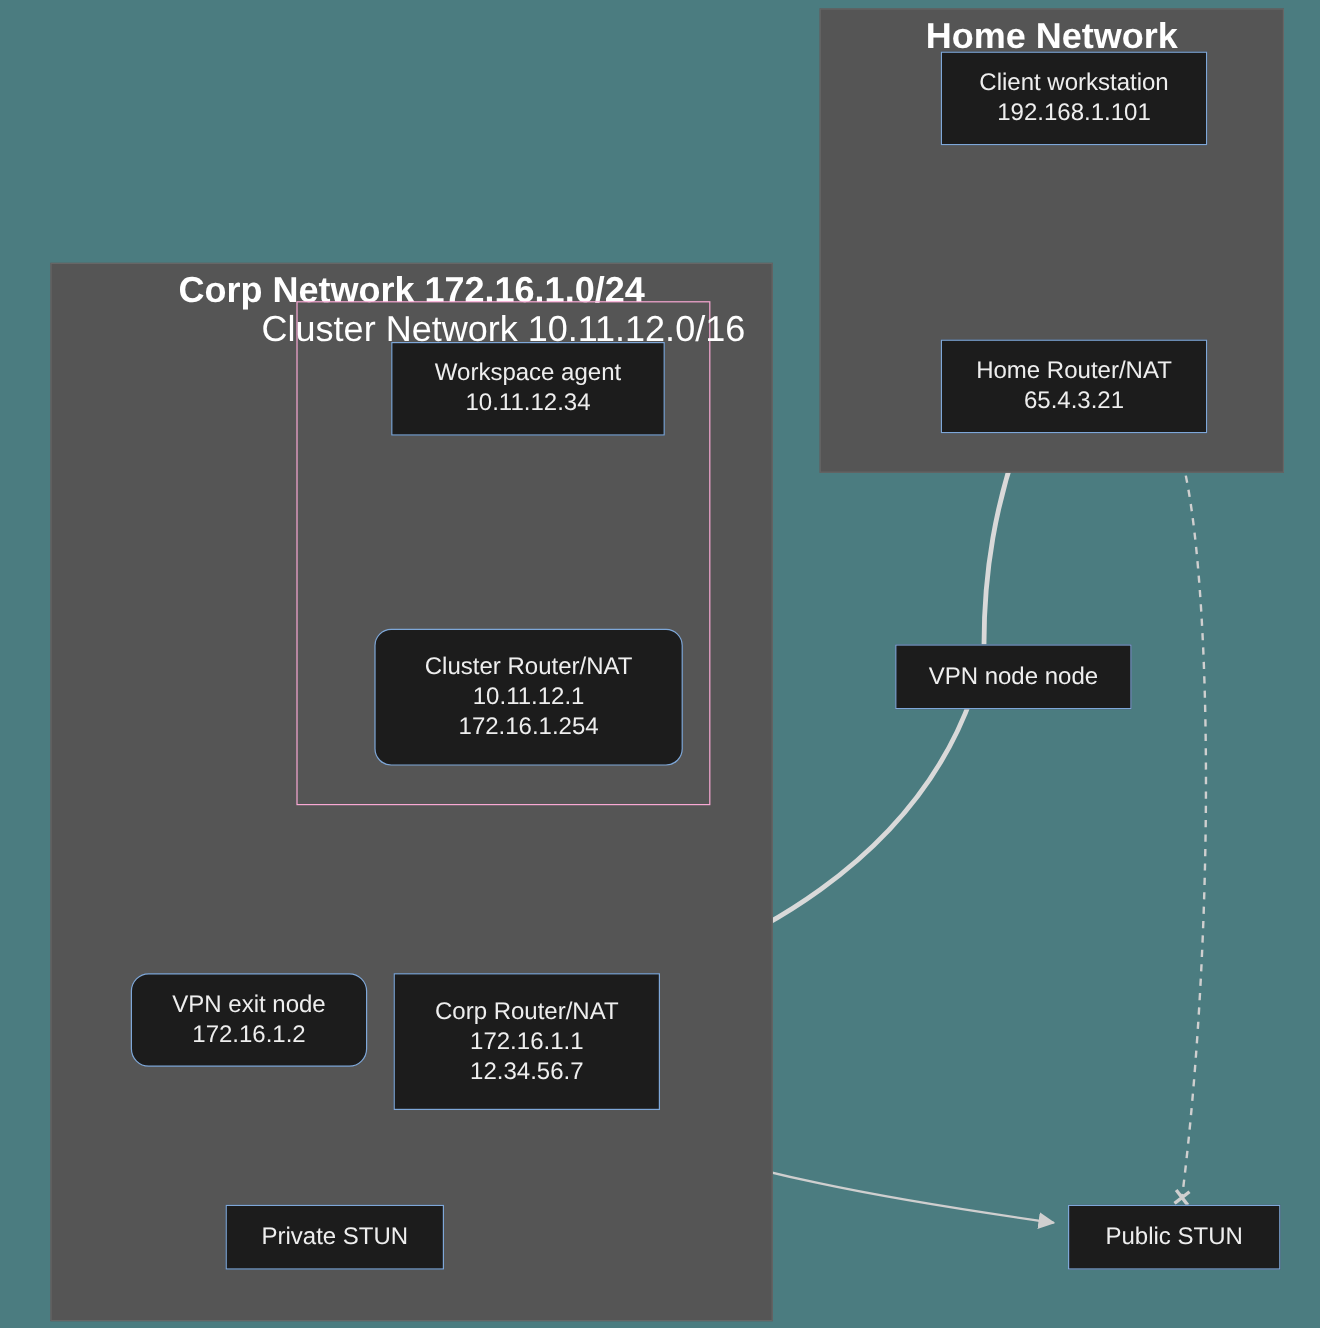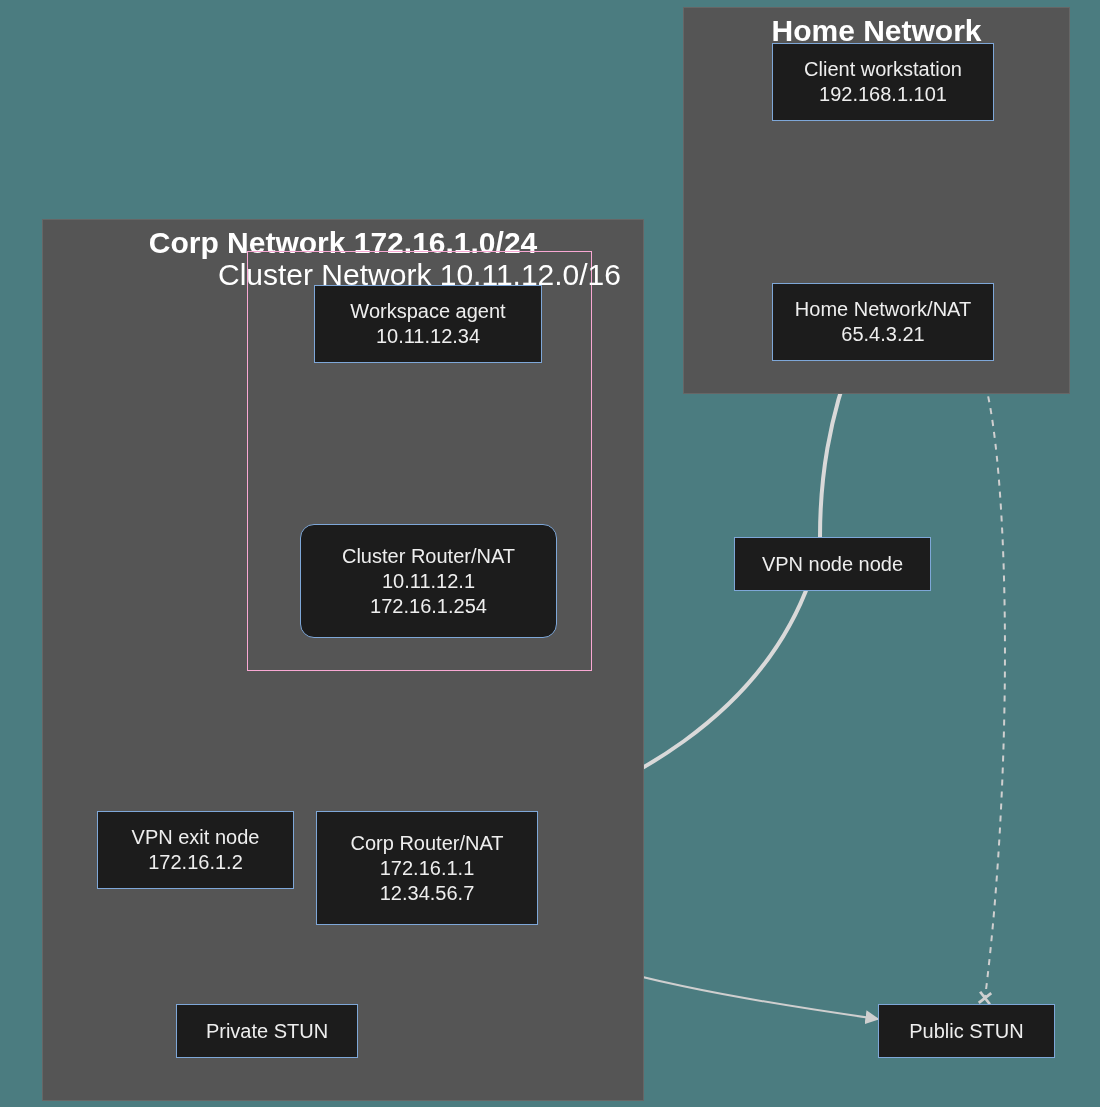--- a/index.html
+++ b/index.html
@@ -37,20 +37,21 @@
     position: absolute;
     background: #1c1c1c;
     border: 1px solid #7ea7d8;
     color: #eee;
     text-align: center;
     display: flex;
     flex-direction: column;
     justify-content: center;
     align-items: center;
     padding: 6px 10px;
+    margin-left: 12px;
   }
   .node .line {
     font-size: 20px;
     line-height: 1.25;
     white-space: nowrap;
   }
   svg.edges {
     position: absolute;
     left: 0; top: 0;
     width: 1100px; height: 1107px;
@@ -115,21 +116,21 @@
     <div class="group-title" style="left:50%; transform:translateX(-50%); top:6px; font-weight:500;">Cluster Network 10.11.12.0/16</div>
   </div>
 
 
   <div class="node" style="left:772px; top:43px; width:200px; height:64px;">
     <div class="line">Client workstation</div>
     <div class="line">192.168.1.101</div>
   </div>
 
   <div class="node" style="left:772px; top:283px; width:200px; height:64px;">
-    <div class="line">Home Network/NAT</div>
+    <div class="line">Home Router/NAT</div>
     <div class="line">65.4.3.21</div>
   </div>
 
   <div class="node" style="left:314px; top:285px; width:206px; height:64px;">
     <div class="line">Workspace agent</div>
     <div class="line">10.11.12.34</div>
   </div>
 
   <div class="node" style="left:300px; top:524px; width:235px; height:100px;border-radius:14px;">
     <div class="line">Cluster Router/NAT</div>
@@ -140,21 +141,21 @@
   <div class="node" style="left:734px; top:537px; width:175px; height:40px;">
     <div class="line">VPN node node</div>
   </div>
 
   <div class="node" style="left:316px; top:811px; width:200px; height:100px;">
     <div class="line">Corp Router/NAT</div>
     <div class="line">172.16.1.1</div>
     <div class="line">12.34.56.7</div>
   </div>
 
-  <div class="node" style="left:97px; top:811px; width:175px; height:64px;">
+  <div class="node" style="left:97px; top:811px; width:175px; height:64px;border-radius:15px;">
     <div class="line">VPN exit node</div>
     <div class="line">172.16.1.2</div>
   </div>
 
   <div class="node" style="left:176px; top:1004px; width:160px; height:40px;">
     <div class="line">Private STUN</div>
   </div>
 
   <div class="node" style="left:878px; top:1004px; width:155px; height:40px;">
     <div class="line">Public STUN</div>

